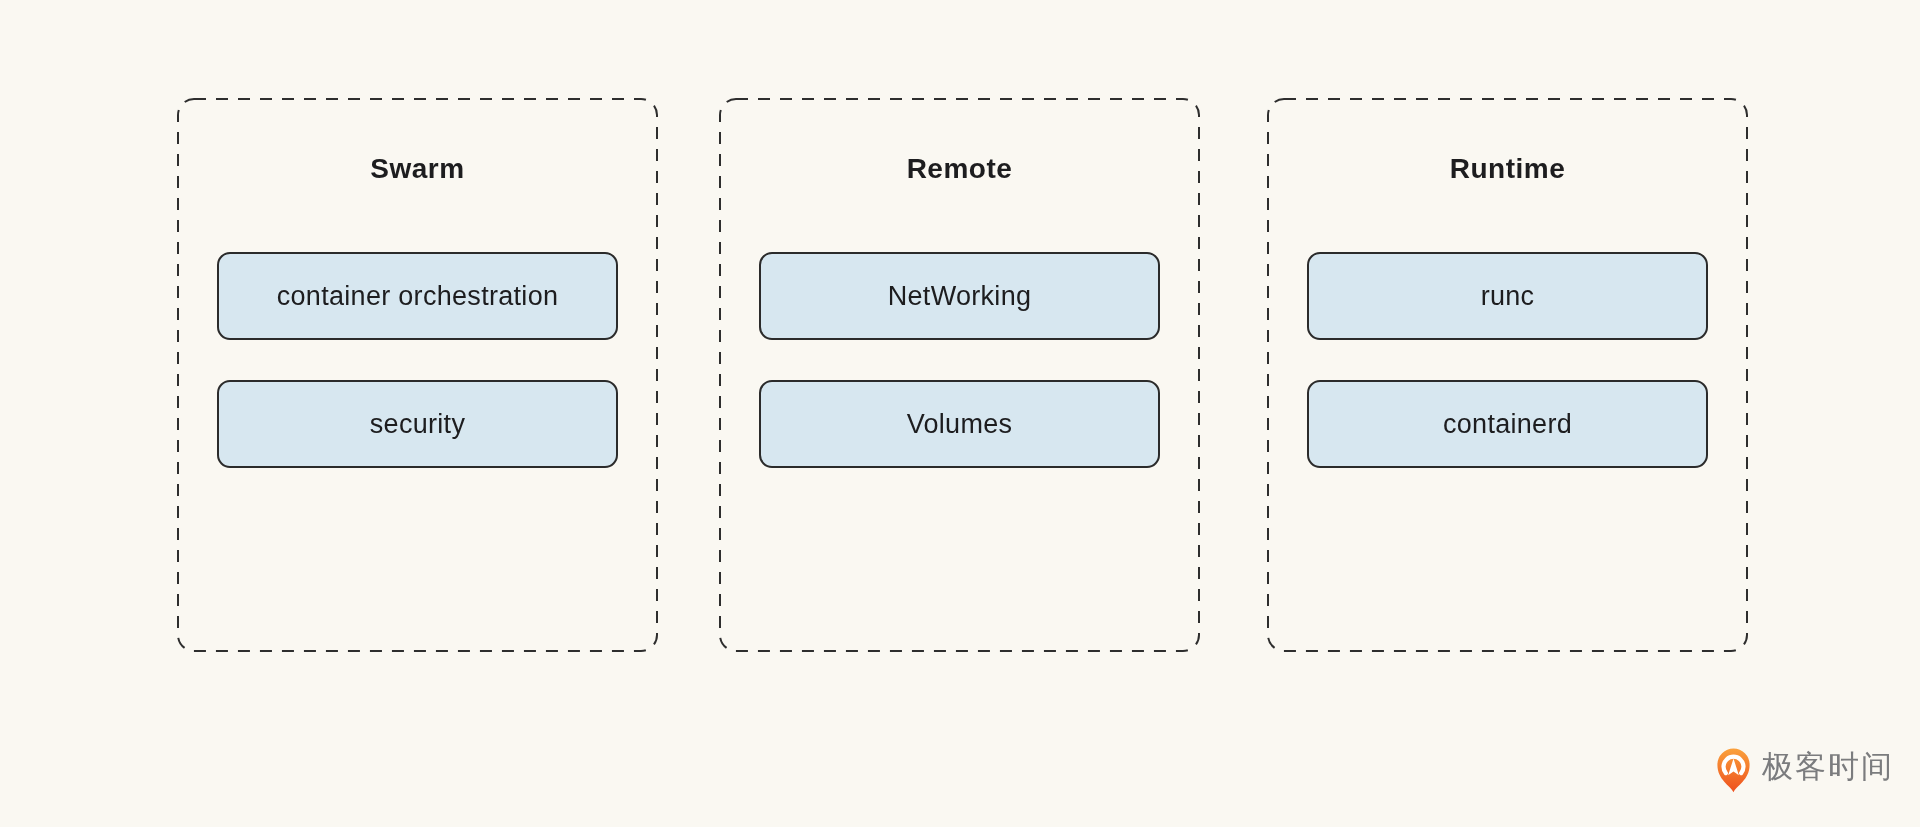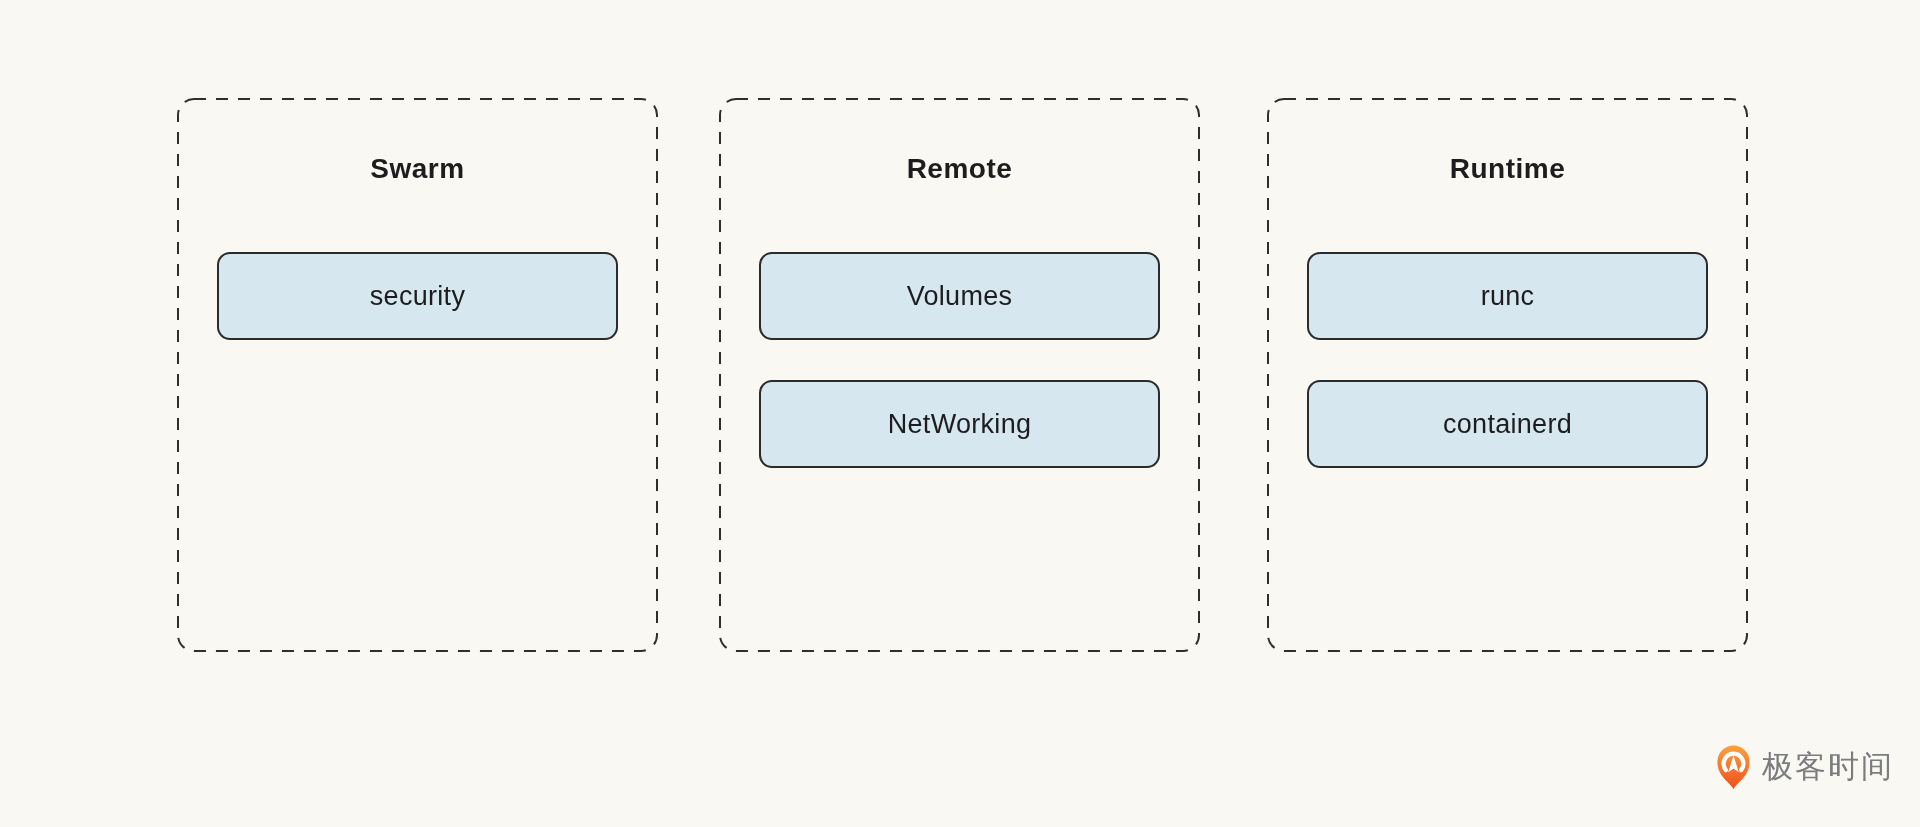--- a/index.html
+++ b/index.html
@@ -29,55 +29,58 @@
   }
   .box{
     height:88px;border:2px solid var(--box-border);border-radius:13px;
     background:var(--box-fill);
     display:flex;align-items:center;justify-content:center;
   }
   .box-label{font-size:27px;color:var(--text);letter-spacing:.3px;}
 
   .logo{
     position:absolute;top:741px;right:26px;height:52px;
-    display:flex;align-items:center;gap:10px;
+    display:flex;align-items:flex-end;gap:10px;
   }
   .logo-text{
     font-size:31px;font-weight:500;color:var(--logo-text);letter-spacing:2px;
     line-height:52px;white-space:nowrap;
   }
 </style>
 </head>
 <body style="background: rgb(250, 248, 242);">
 
 <div class="stage">
 
   <section class="panel" style="left:177px">
     <svg class="panel-border-svg" width="481" height="554">
       <rect x="1" y="1" width="479" height="552" rx="16" fill="none" stroke="var(--panel-border)" stroke-width="2" stroke-dasharray="12 10"></rect>
     </svg>
     <h2 class="panel-title">Swarm</h2>
     <div class="boxes">
       <div class="box">
+        <span class="box-label">container orchestration</span>
+      </div>
+      <div class="box">
         <span class="box-label">security</span>
       </div>
     </div>
   </section>
 
   <section class="panel" style="left:719px">
     <svg class="panel-border-svg" width="481" height="554">
       <rect x="1" y="1" width="479" height="552" rx="16" fill="none" stroke="var(--panel-border)" stroke-width="2" stroke-dasharray="12 10"></rect>
     </svg>
     <h2 class="panel-title">Remote</h2>
     <div class="boxes">
       <div class="box">
-        <span class="box-label">Volumes</span>
+        <span class="box-label">NetWorking</span>
       </div>
       <div class="box">
-        <span class="box-label">NetWorking</span>
+        <span class="box-label">Volumes</span>
       </div>
     </div>
   </section>
 
   <section class="panel" style="left:1267px">
     <svg class="panel-border-svg" width="481" height="554">
       <rect x="1" y="1" width="479" height="552" rx="16" fill="none" stroke="var(--panel-border)" stroke-width="2" stroke-dasharray="12 10"></rect>
     </svg>
     <h2 class="panel-title">Runtime</h2>
     <div class="boxes">

